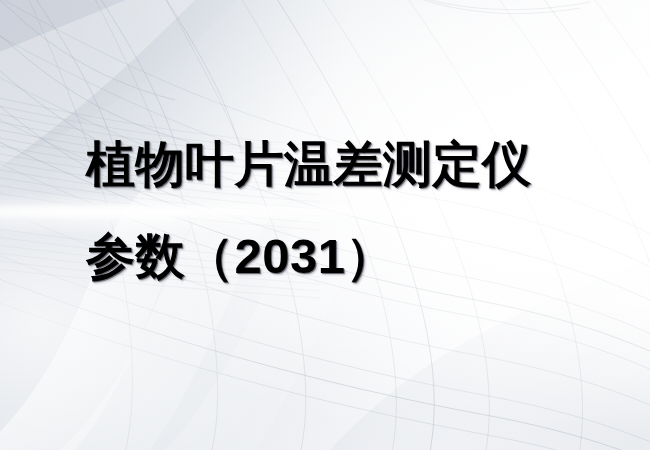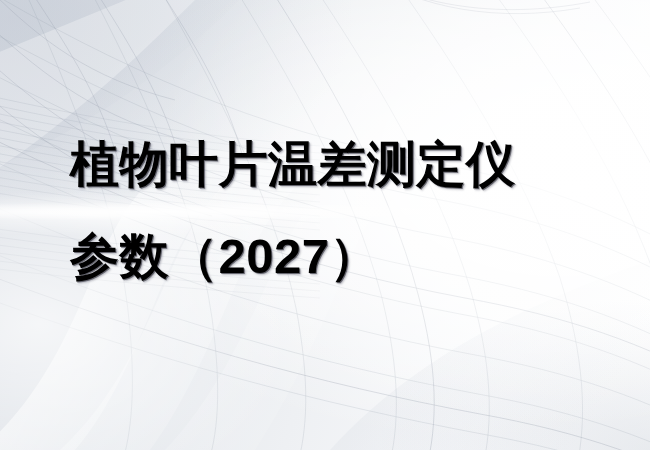--- a/index.html
+++ b/index.html
@@ -47,21 +47,21 @@
   
   #bg-flash {
     background:
       radial-gradient(58% 9px at 22% 47%, rgba(255,255,255,0.98) 0%, rgba(255,255,255,0.72) 38%, rgba(255,255,255,0) 100%),
       radial-gradient(42% 22px at 16% 47.5%, rgba(255,255,255,0.80) 0%, rgba(255,255,255,0) 100%);
   }
 
   
   #title-block {
     position: absolute;
-    left: 70px;
+    left: 86px;
     top: 118px;
     width: 540px;
   }
   .title-line {
     color: #000000;
     font-family: "Liberation Sans", "DejaVu Sans", sans-serif;
     font-weight: 700;
     font-size: 49px;
     line-height: 92px;
     letter-spacing: 0.5px;
@@ -208,16 +208,16 @@
           <stop offset="100%" stop-color="#ffffff" stop-opacity="0"></stop>
         </radialGradient>
       </defs>
       <rect x="0" y="0" width="650" height="450" fill="url(#sheenA)"></rect>
       <rect x="0" y="0" width="650" height="450" fill="url(#sheenB)"></rect>
     </svg>
   </div>
 
   <div id="title-block">
     <div class="title-line">植物叶片温差测定仪</div>
-    <div class="title-line">参数（2027）</div>
+    <div class="title-line">参数（2031）</div>
   </div>
 
 </div>
 
 </body></html>

